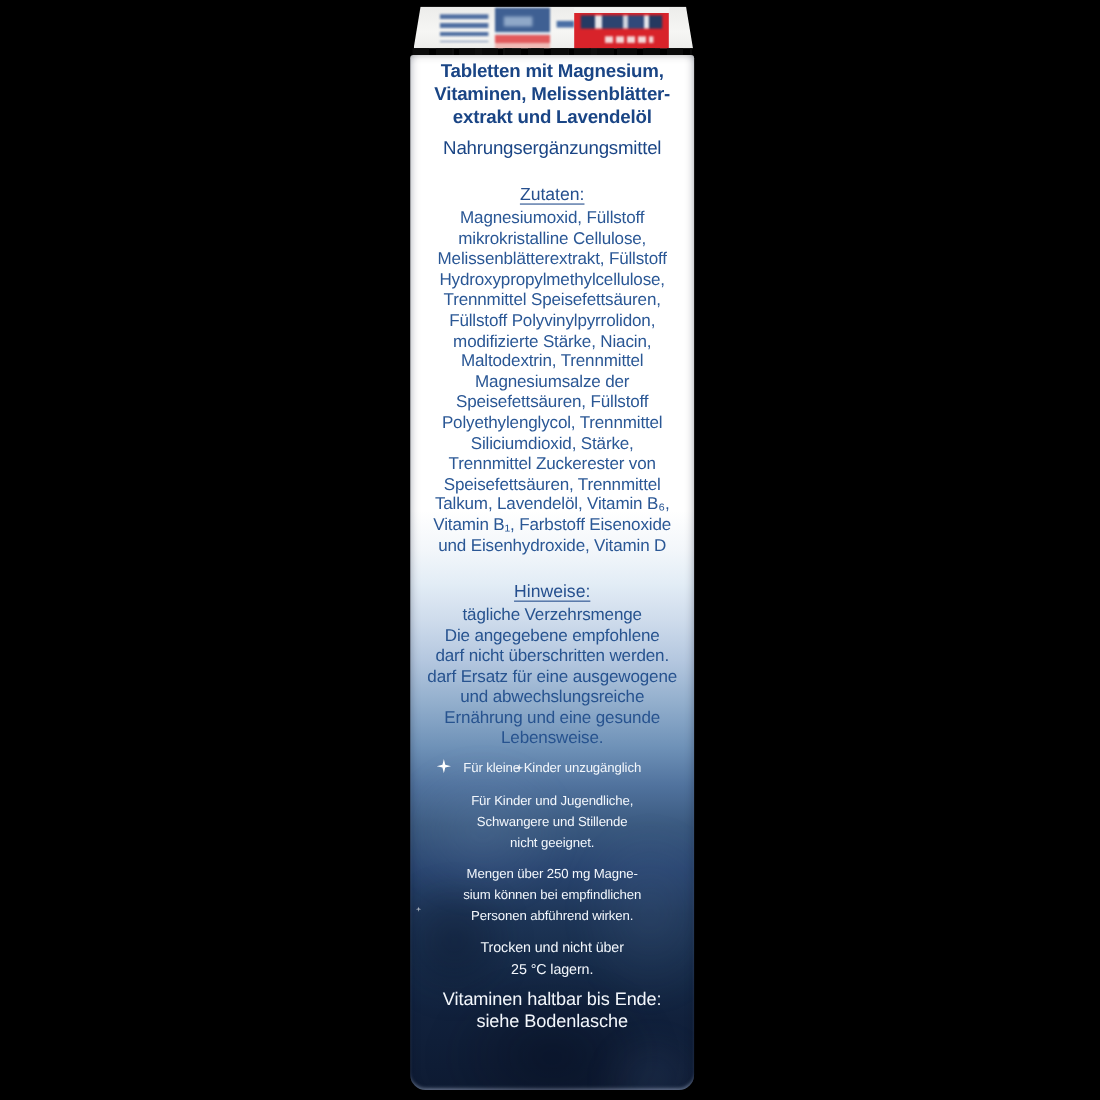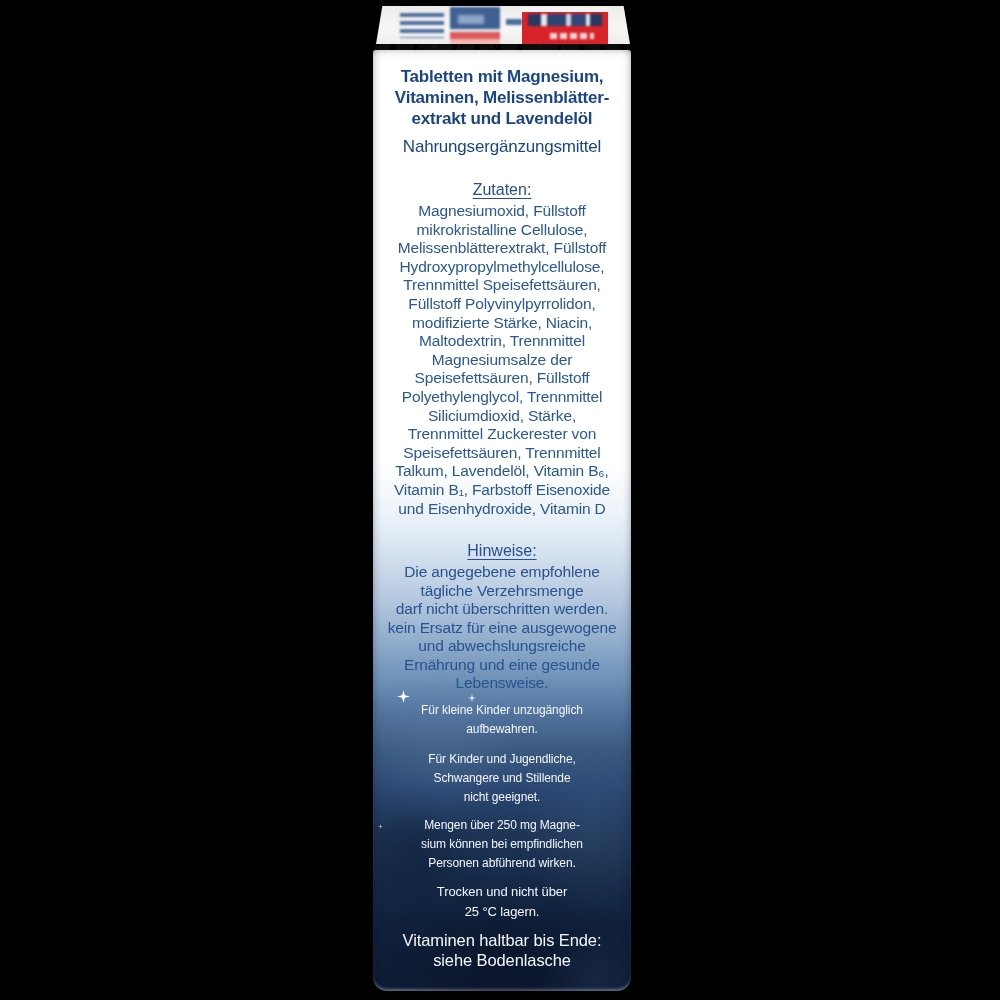--- a/index.html
+++ b/index.html
@@ -97,21 +97,21 @@
     clip-path:polygon(50% 0,60% 40%,100% 50%,60% 60%,50% 100%,40% 60%,0 50%,40% 40%);
     filter:drop-shadow(0 0 3px rgba(255,255,255,.9));
   }
   .sparkle.s1{left:24px;top:640px;width:13px;height:13px;}
   .sparkle.s2{left:95px;top:644px;width:8px;height:8px;opacity:.85;}
   .sparkle.s3{left:5px;top:774px;width:5px;height:5px;opacity:.6;}
 
   
   .copy{
     position:relative;z-index:2;
-    padding:16px 8px 0;
+    padding:4px 8px 0;
     text-align:center;
   }
   .t-title{
     color:#1a4585;font-weight:bold;font-size:17px;line-height:21px;
     letter-spacing:-.2px;
   }
   .t-sub{
     color:#1a4585;font-weight:normal;font-size:17px;line-height:21px;
     margin-top:7px;letter-spacing:-.2px;
   }
@@ -193,32 +193,31 @@
             <div>Siliciumdioxid, Stärke,</div>
             <div>Trennmittel Zuckerester von</div>
             <div>Speisefettsäuren, Trennmittel</div>
             <div>Talkum, Lavendelöl, Vitamin B₆,</div>
             <div>Vitamin B₁, Farbstoff Eisenoxide</div>
             <div>und Eisenhydroxide, Vitamin D</div>
           </div>
 
         <div class="t-heading">Hinweise:</div>
         <div class="t-body-notes">
+            <div>tägliche Verzehrsmenge</div>
             <div>Die angegebene empfohlene</div>
-            <div>tägliche Verzehrsmenge</div>
             <div>darf nicht überschritten werden.</div>
-            <div>kein Ersatz für eine ausgewogene</div>
+            <div>darf Ersatz für eine ausgewogene</div>
             <div>und abwechslungsreiche</div>
             <div>Ernährung und eine gesunde</div>
             <div>Lebensweise.</div>
           </div>
 
         <div class="t-white m-children">
             <div>Für kleine Kinder unzugänglich</div>
-            <div>aufbewahren.</div>
           </div>
         <div class="t-white m-teens">
             <div>Für Kinder und Jugendliche,</div>
             <div>Schwangere und Stillende</div>
             <div>nicht geeignet.</div>
           </div>
         <div class="t-white m-dose">
             <div>Mengen über 250 mg Magne-</div>
             <div>sium können bei empfindlichen</div>
             <div>Personen abführend wirken.</div>

